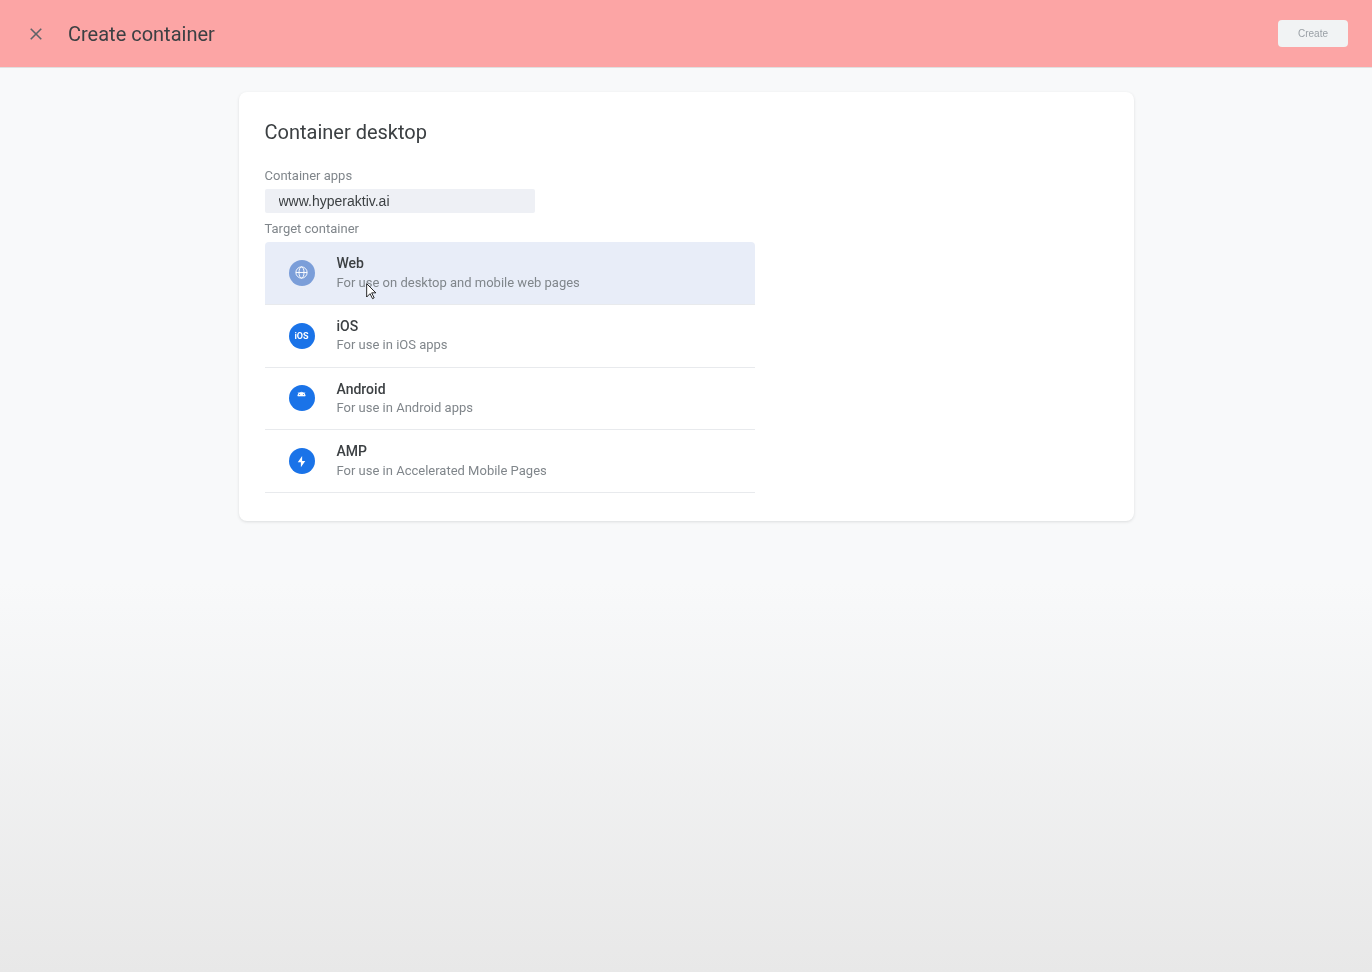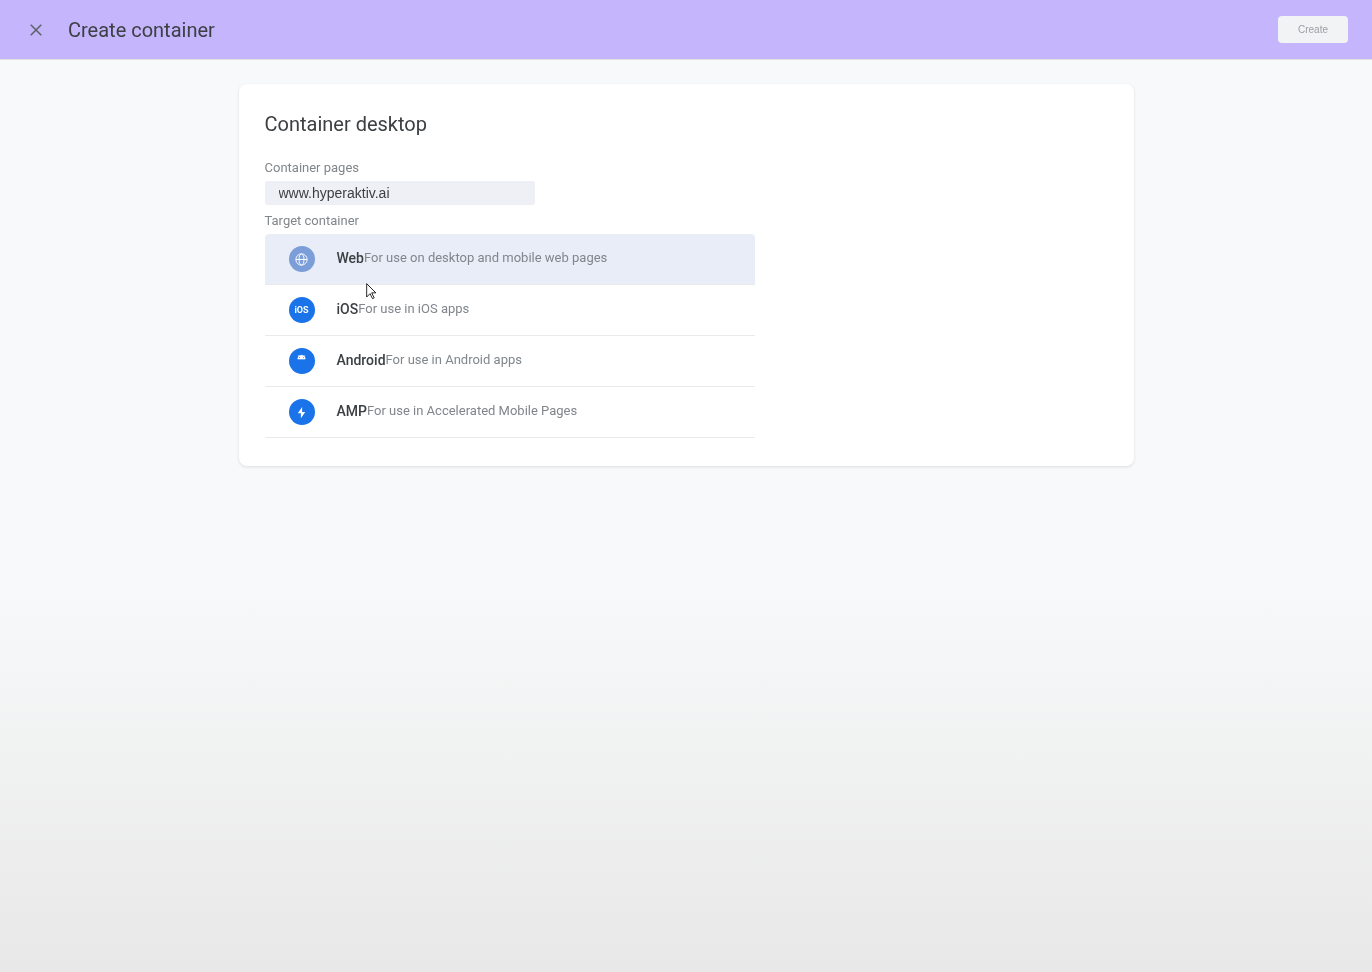--- a/index.html
+++ b/index.html
@@ -11,23 +11,23 @@
       font-family: 'Google Sans', Roboto, Arial, sans-serif;
       background: linear-gradient(to bottom, #f8f9fa 0%, #f8f9fa 60%, #e8e8e8 100%);
       width: 1372px;
       height: 972px;
       overflow: hidden;
     }
     .header {
       display: flex;
       align-items: center;
       justify-content: space-between;
-      height: 60px;
+      height: 68px;
       padding: 0 24px;
-      background: #c4b5fd;
+      background: #fca5a5;
       border-bottom: 1px solid #e0e0e0;
     }
     .header-left {
       display: flex;
       align-items: center;
       gap: 20px;
     }
     .close-btn {
       width: 24px;
       height: 24px;
@@ -130,21 +130,21 @@
       height: 15px;
       fill: #fff;
     }
     .platform-icon .ios-text {
       color: #fff;
       font-size: 9px;
       font-weight: 700;
     }
     .platform-text {
       display: flex;
-      flex-direction: row;
+      flex-direction: column;
     }
     .platform-name {
       font-size: 14px;
       color: #3c4043;
       font-weight: 500;
       line-height: 1.4;
     }
     .platform-desc {
       font-size: 13px;
       color: #80868b;
@@ -175,21 +175,21 @@
     </button>
     <span class="header-title">Create container</span>
   </div>
   <button class="create-btn">Create</button>
 </div>
 
 <div class="content">
   <div class="card">
     <div class="card-title">Container desktop</div>
 
-    <label class="field-label">Container pages</label>
+    <label class="field-label">Container apps</label>
     <input class="text-input" type="text" value="www.hyperaktiv.ai" style="">
 
     <label class="field-label">Target container</label>
 
     <div class="platform-list">
 
       <div class="platform-item selected">
         <div class="platform-icon icon-web">
           <svg viewBox="0 0 24 24">
               <circle cx="12" cy="12" r="9" fill="none" stroke="#fff" stroke-width="1.5"></circle>

